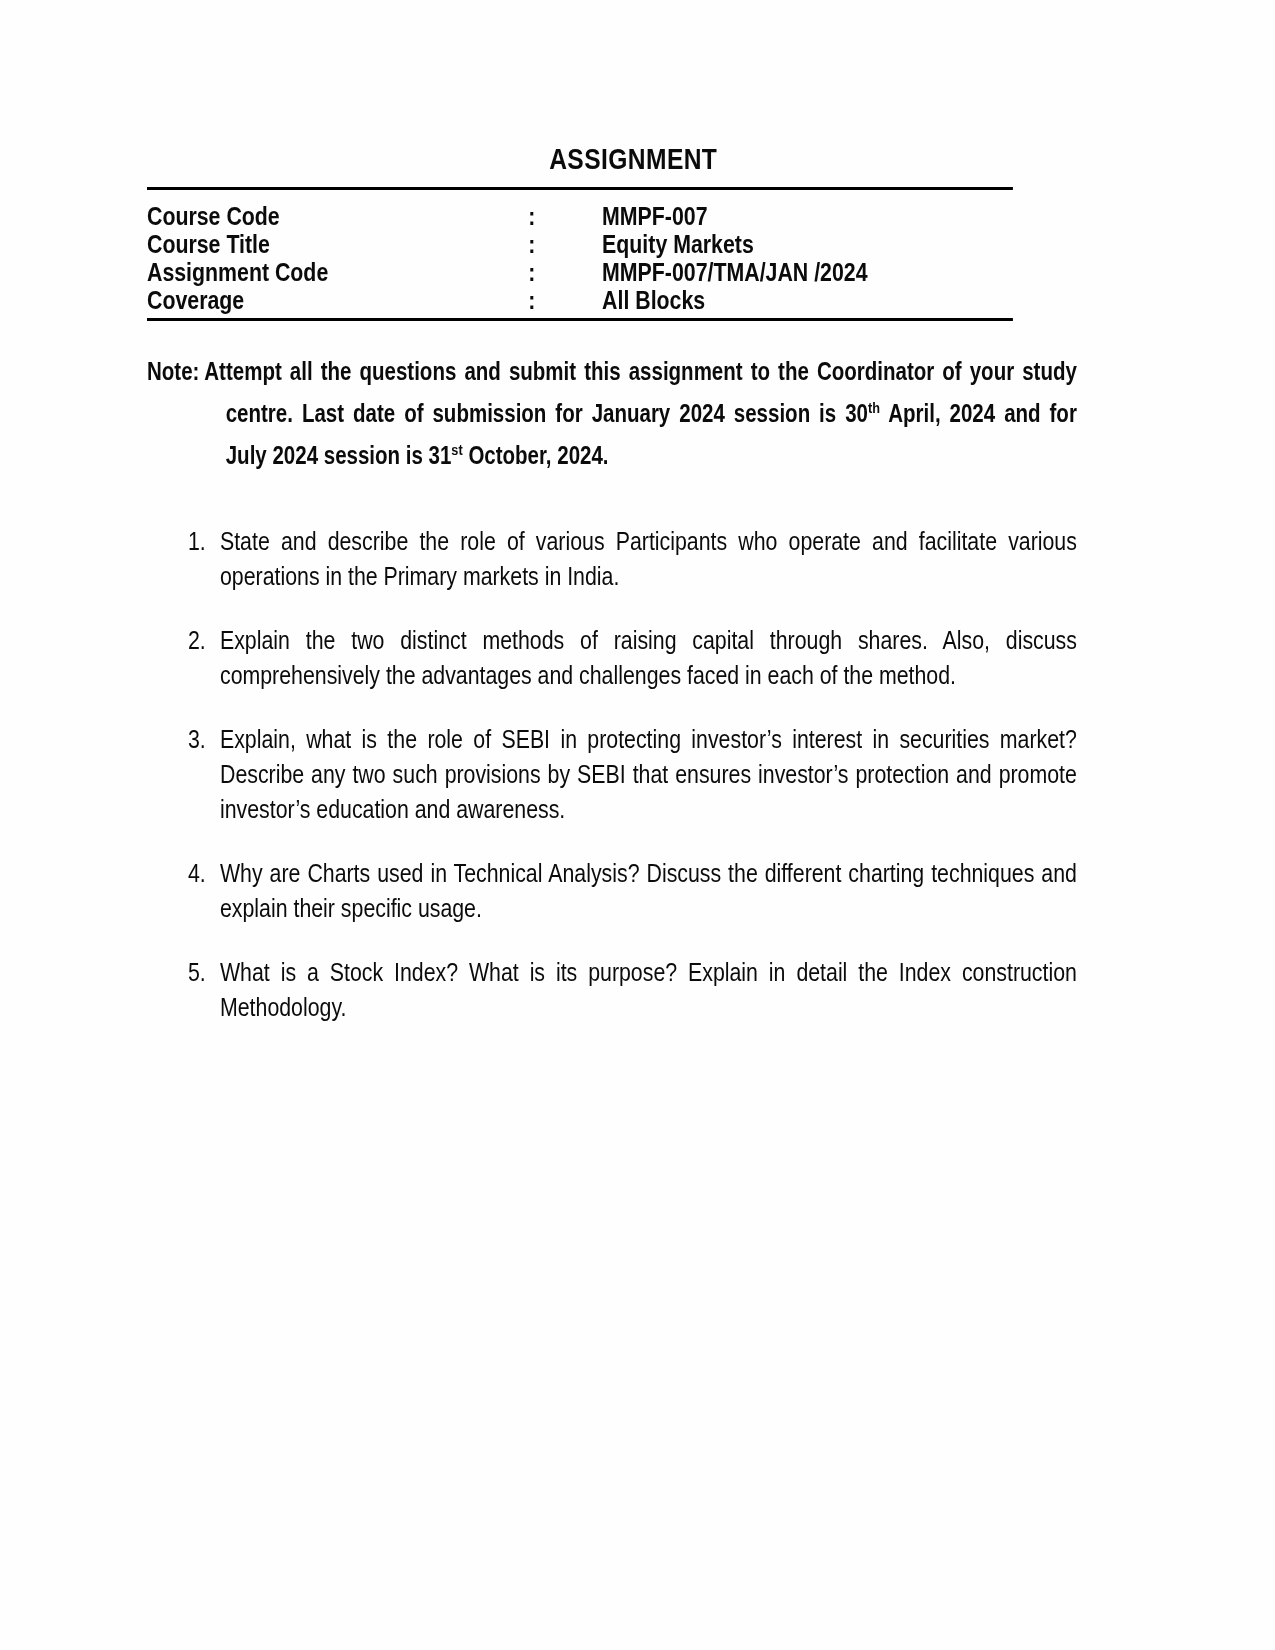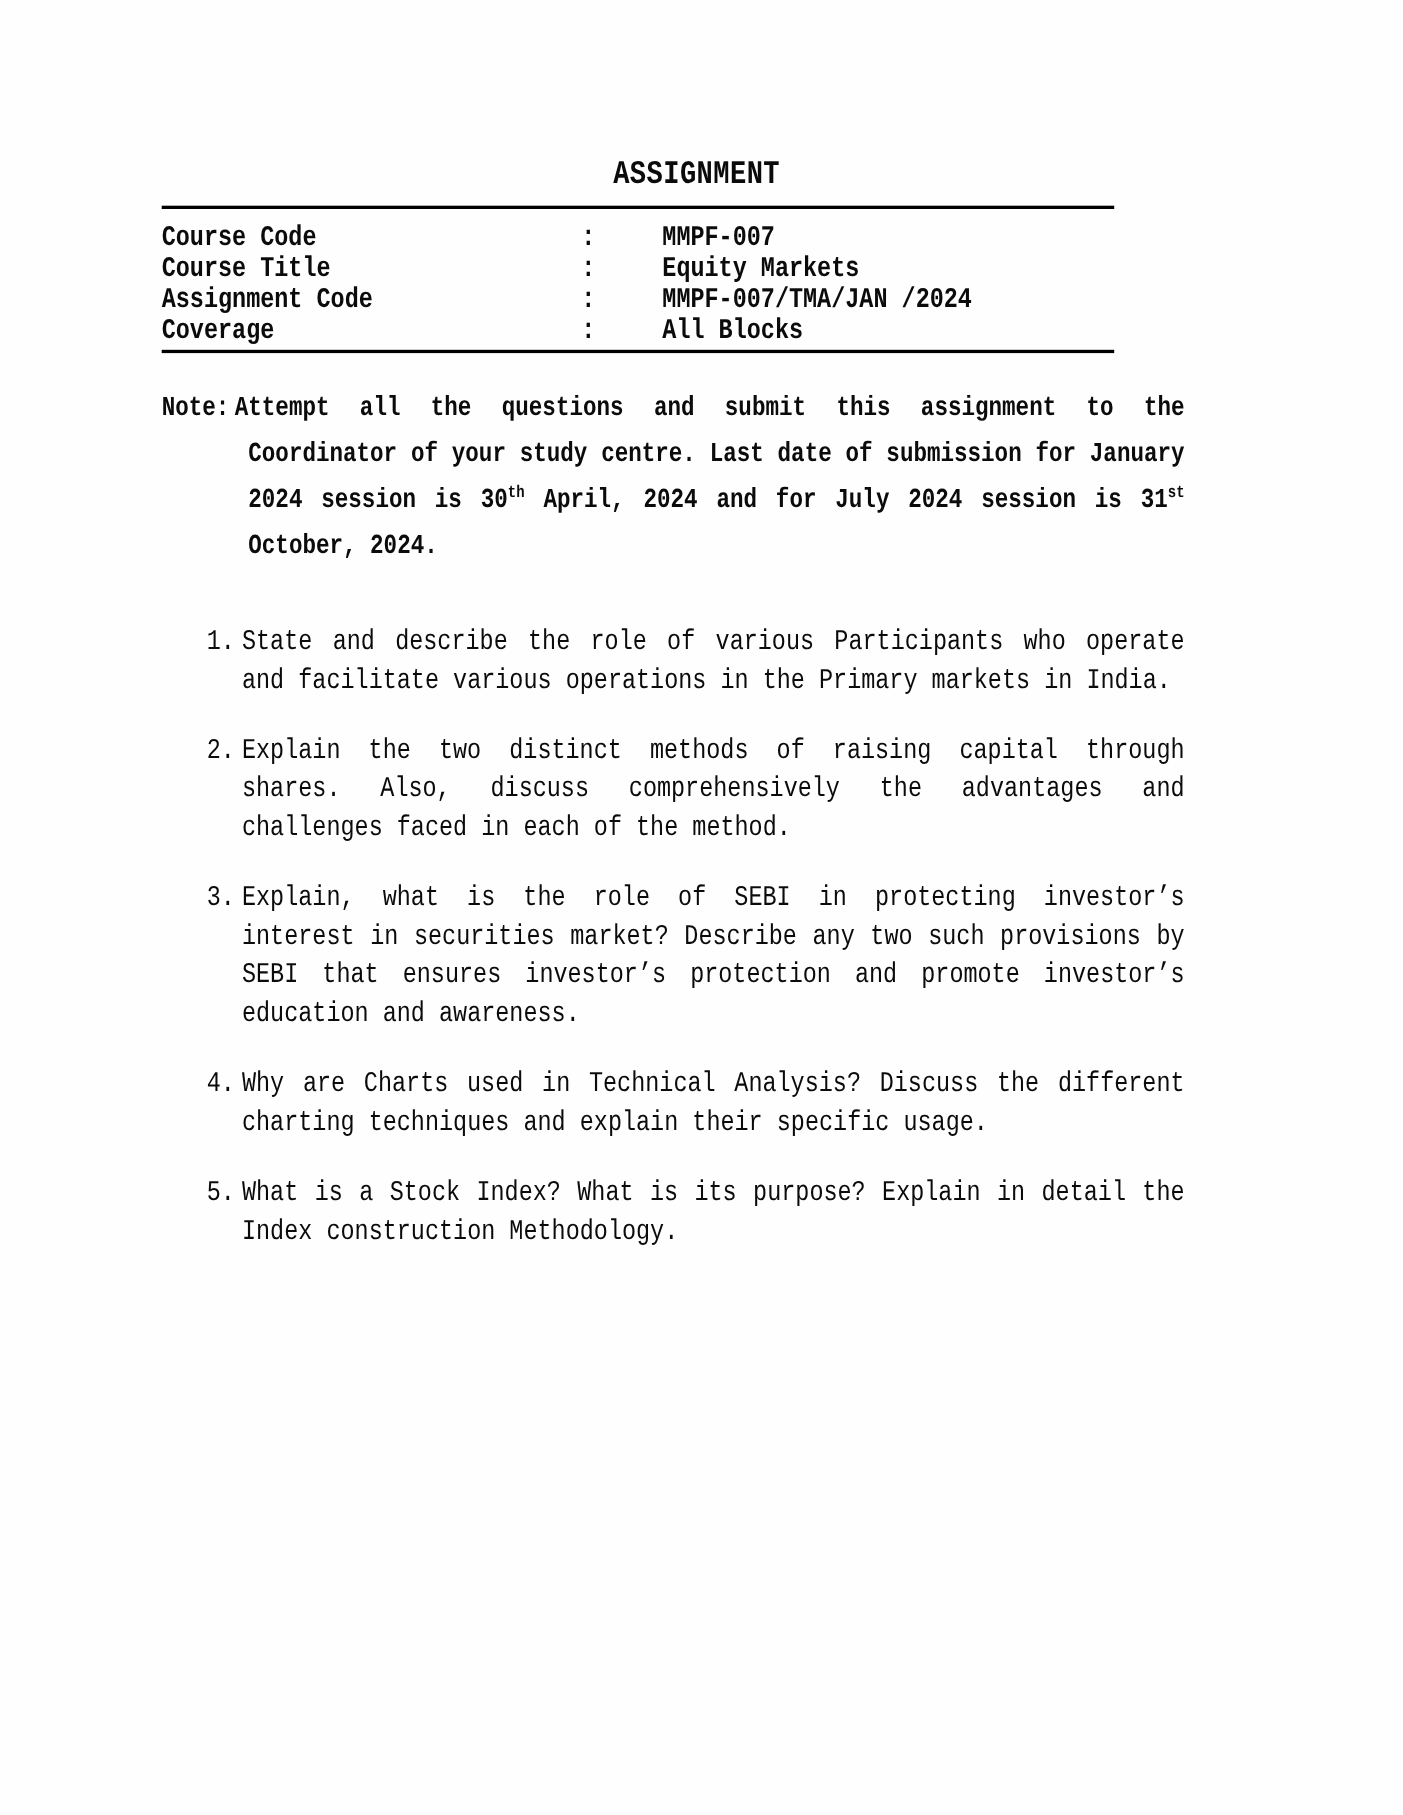--- a/index.html
+++ b/index.html
@@ -6,21 +6,21 @@
     margin: 0;
     padding: 0;
     background: #ffffff;
   }
   .page {
     position: relative;
     width: 1275px;
     height: 1650px;
     background: #fefefe;
     overflow: hidden;
-    font-family: Liberation Mono, monospace;
+    font-family: Liberation Sans, sans-serif;
     color: #0b0b0b;
   }
   
   .content {
     position: absolute;
     left: 147px;
     top: 144px;
     width: 1134px;
     transform: scaleX(0.82);
     transform-origin: 0 0;

